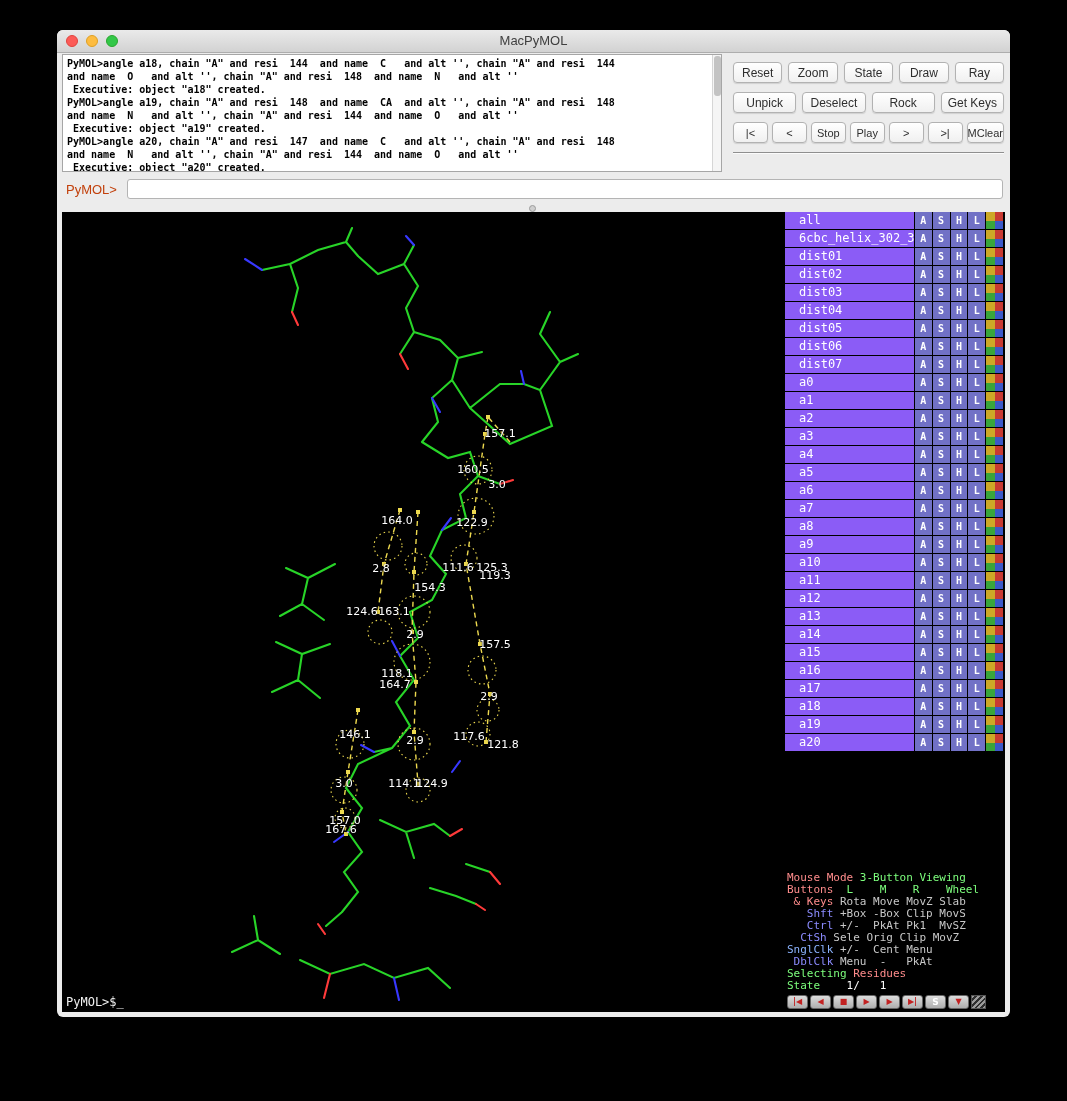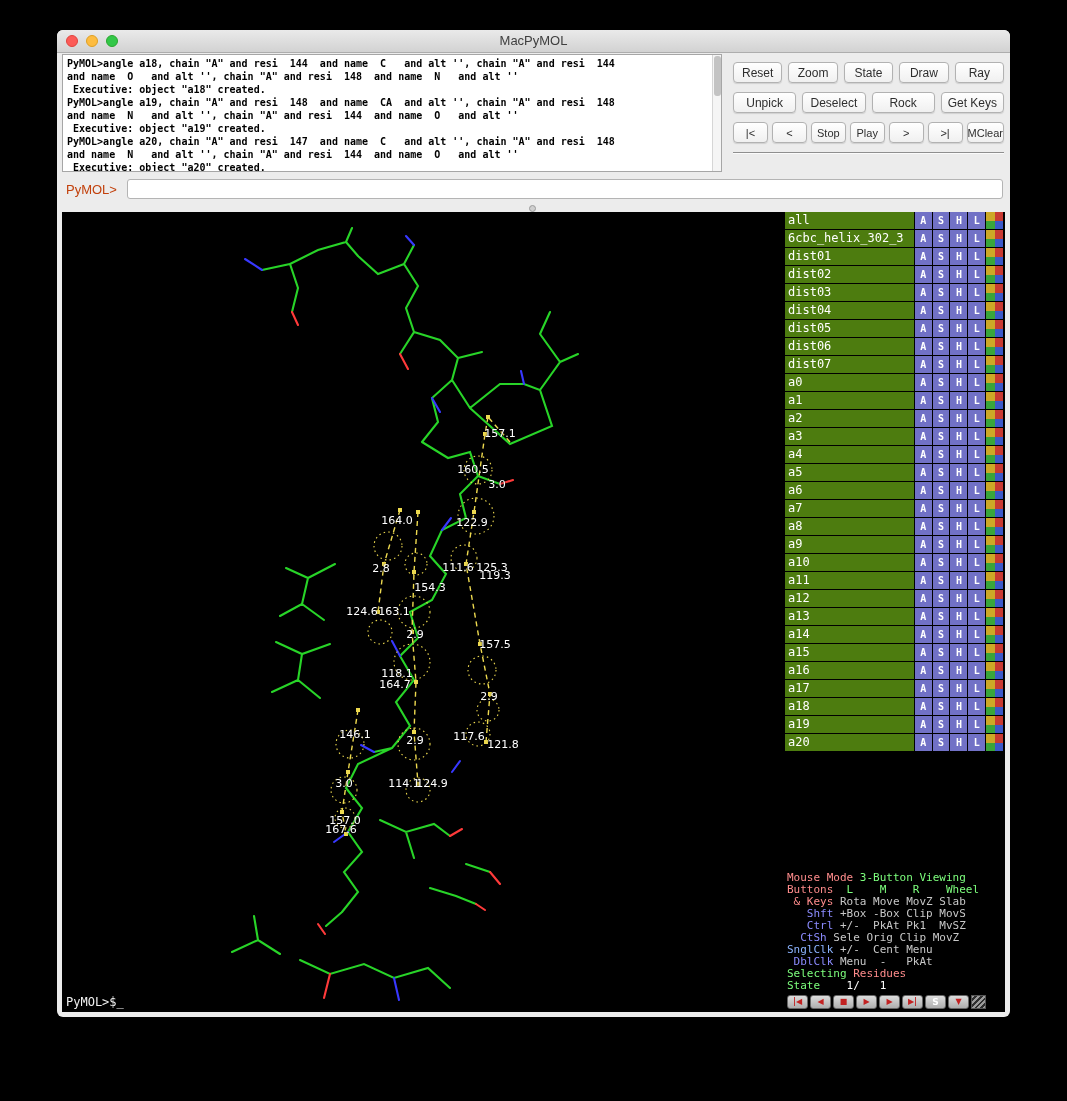--- a/index.html
+++ b/index.html
@@ -40,22 +40,22 @@
         background:#cfcfcf;border:1px solid #9b9b9b;box-sizing:border-box;}
   
   .viewport{position:absolute;left:5px;top:182px;width:943px;height:800px;background:#000;overflow:hidden;}
   svg.mol{position:absolute;left:0;top:0;}
   .mlabel{position:absolute;transform:translate(-50%,-50%);color:#fff;
           font:11px "DejaVu Sans",sans-serif;white-space:nowrap;text-shadow:0 0 2px #000;}
   .vp-cmd{position:absolute;left:4px;bottom:3px;color:#f0f0f0;font:12px "DejaVu Sans Mono",monospace;}
   
   .sidebar{position:absolute;left:723px;top:0;width:218px;height:800px;}
   .obj-row{display:flex;height:17px;margin-bottom:1px;}
-  .obj-name{width:130px;background:#4d7c0f;color:#fff;font:12px/17px "DejaVu Sans Mono",monospace;
-            padding-left:3px;box-sizing:border-box;overflow:hidden;white-space:nowrap;}
+  .obj-name{width:130px;background:#8b5cf6;color:#fff;font:12px/17px "DejaVu Sans Mono",monospace;
+            padding-left:14px;box-sizing:border-box;overflow:hidden;white-space:nowrap;}
   .obj-btn{width:17px;height:17px;margin-left:1px;background:#7171c6;color:#fff;text-align:center;
            font:bold 10px/17px "DejaVu Sans Mono",monospace;}
   .color-btn{display:grid;grid-template-columns:1fr 1fr;grid-template-rows:1fr 1fr;background:none;}
   .q0{background:#cda826;} .q1{background:#c83a32;} .q2{background:#3aa53a;} .q3{background:#3b58c8;}
   .mouse-panel{position:absolute;left:2px;top:660px;width:216px;white-space:pre;
                font:11px/12px "DejaVu Sans Mono",monospace;}
   .vcr{position:absolute;left:2px;top:783px;display:flex;gap:2px;align-items:center;}
   .vcr-btn{width:21px;height:14px;background:linear-gradient(#dcdcdc,#aeaeae);border:1px solid #666;
            border-radius:3px;color:#c22222;font:bold 8px/12px "DejaVu Sans",sans-serif;text-align:center;
            box-sizing:border-box;overflow:hidden;}

